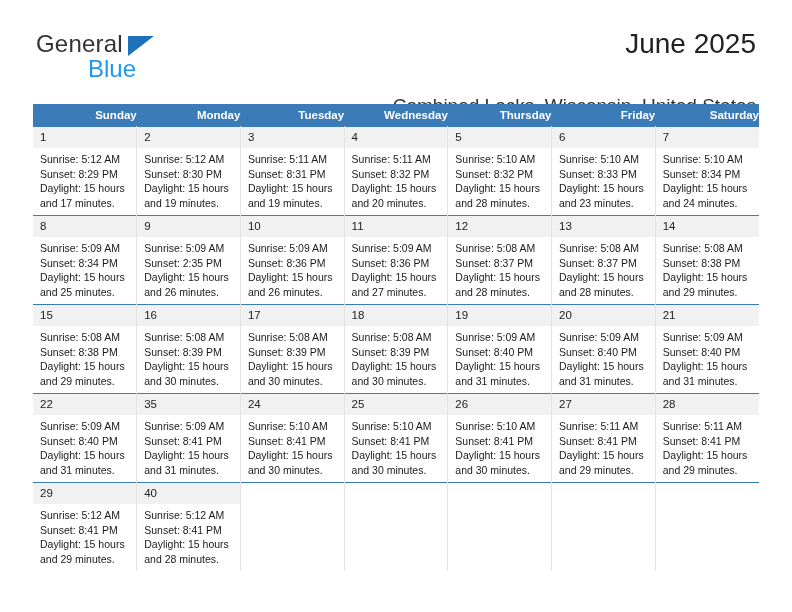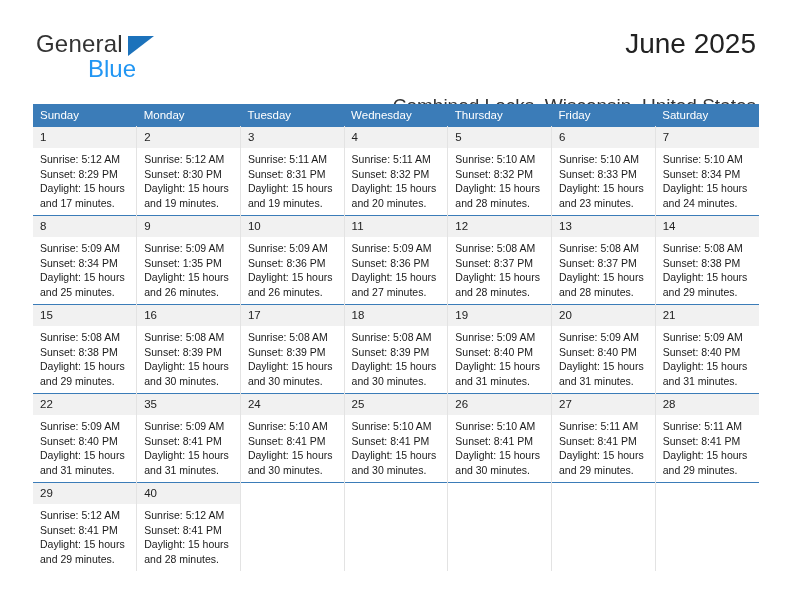--- a/index.html
+++ b/index.html
@@ -94,22 +94,22 @@
     border-collapse: collapse;
     table-layout: fixed;
     width: 726px;
   }
   table.cal col { width: 103.71px; }
 
   thead th {
     background: #3b7cb8;
     color: #ffffff;
     font-size: 11.5px;
-    font-weight: normal;
-    text-align: left;
+    font-weight: bold;
+    text-align: right;
     padding: 5px 0 5px 7px;
     height: 11px;
     border: none;
   }
 
   tbody tr.week > td {
     vertical-align: top;
     border-top: 1.5px solid #3b7cb8;
     border-right: 1px solid #e3e3e3;
     padding: 0;
@@ -255,21 +255,21 @@
                 <div>Sunrise: 5:09 AM</div>
                 <div>Sunset: 8:34 PM</div>
                 <div>Daylight: 15 hours</div>
                 <div>and 25 minutes.</div>
               </div>
             </td>
             <td>
               <div class="daynum">9</div>
               <div class="info">
                 <div>Sunrise: 5:09 AM</div>
-                <div>Sunset: 1:35 PM</div>
+                <div>Sunset: 2:35 PM</div>
                 <div>Daylight: 15 hours</div>
                 <div>and 26 minutes.</div>
               </div>
             </td>
             <td>
               <div class="daynum">10</div>
               <div class="info">
                 <div>Sunrise: 5:09 AM</div>
                 <div>Sunset: 8:36 PM</div>
                 <div>Daylight: 15 hours</div>

